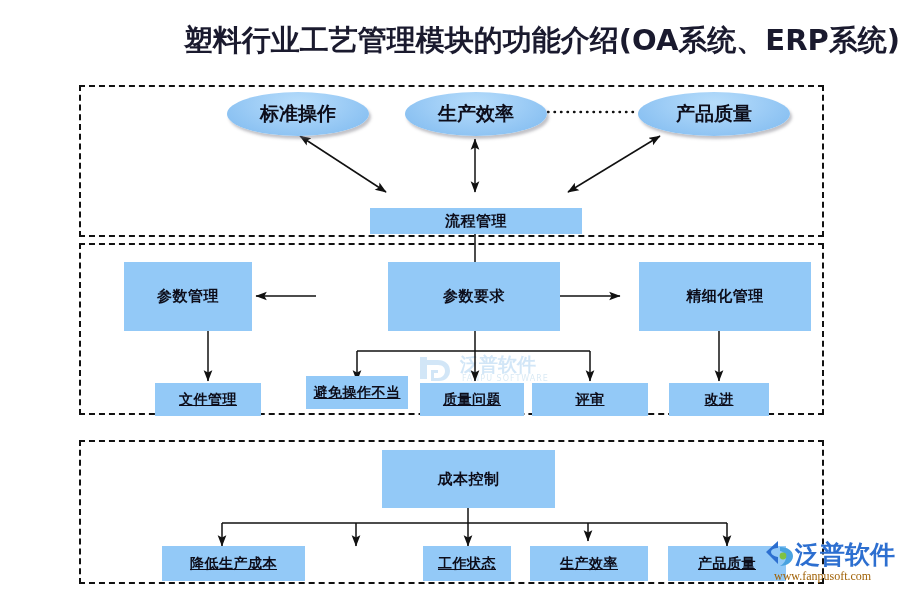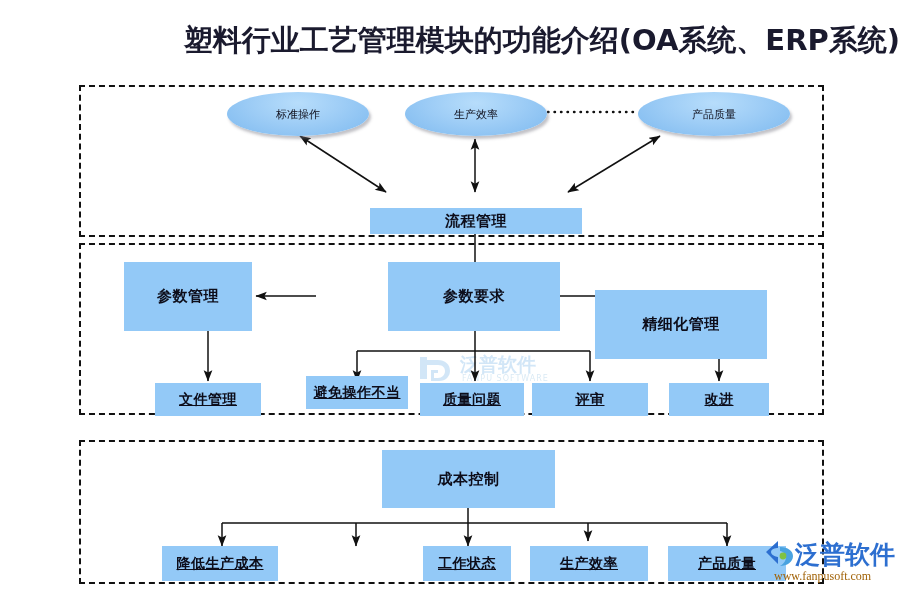--- a/index.html
+++ b/index.html
@@ -64,22 +64,22 @@
   
   .node-ellipse {
     position: absolute;
     border-radius: 50%;
     background: radial-gradient(ellipse at 50% 25%, #b7ddfb 0%, #9ecdf6 45%, #7db9ef 100%);
     box-shadow: 2px 3px 3px rgba(120,120,130,0.45);
     display: flex;
     align-items: center;
     justify-content: center;
     color: #0d0d1a;
-    font-weight: normal;
-    font-size: 11px;
+    font-weight: bold;
+    font-size: 19px;
     white-space: nowrap;
     z-index: 3;
   }
 
   
   #connectors {
     position: absolute;
     left: 0;
     top: 0;
     width: 900px;
@@ -220,35 +220,35 @@
   <div class="node-ellipse" style="left:405px; top:92px; width:142px; height:44px;">生产效率</div>
 
   <div class="node-ellipse" style="left:638px; top:92px; width:152px; height:44px;">产品质量</div>
 
   <div class="node-box" style="left:370px; top:192px; width:212px; height:26px;margin-top:16px;">流程管理</div>
 
   <div class="node-box" style="left:124px; top:262px; width:128px; height:69px;">参数管理</div>
 
   <div class="node-box" style="left:388px; top:262px; width:172px; height:69px;">参数要求</div>
 
-  <div class="node-box" style="left:595px; top:262px; width:172px; height:69px;margin-top:28px;">精细化管理</div>
+  <div class="node-box" style="left:639px; top:262px; width:172px; height:69px;">精细化管理</div>
 
   <div class="node-box small" style="left:155px; top:383px; width:106px; height:33px;">文件管理</div>
 
   <div class="node-box small" style="left:306px; top:376px; width:102px; height:33px;">避免操作不当</div>
 
   <div class="node-box small" style="left:420px; top:383px; width:104px; height:33px;">质量问题</div>
 
   <div class="node-box small" style="left:532px; top:383px; width:116px; height:33px;">评审</div>
 
   <div class="node-box small" style="left:669px; top:383px; width:100px; height:33px;">改进</div>
 
   <div class="node-box" style="left:382px; top:450px; width:173px; height:58px;">成本控制</div>
 
-  <div class="node-box small" style="left:162px; top:546px; width:116px; height:35px;">降低生产成本</div>
+  <div class="node-box small" style="left:162px; top:546px; width:143px; height:35px;">降低生产成本</div>
 
 
   <div class="node-box small" style="left:423px; top:546px; width:88px; height:35px;">工作状态</div>
 
   <div class="node-box small" style="left:530px; top:546px; width:118px; height:35px;">生产效率</div>
 
   <div class="node-box small" style="left:668px; top:546px; width:118px; height:35px;">产品质量</div>
 
   <div class="watermark-mid">
     <svg class="wm-mark" viewBox="0 0 34 30" xmlns="http://www.w3.org/2000/svg">

